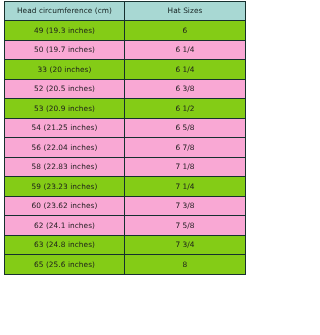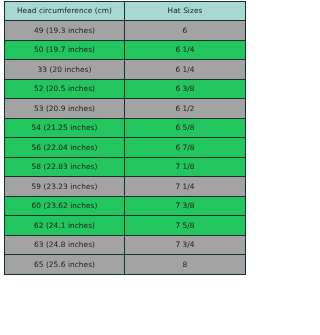--- a/index.html
+++ b/index.html
@@ -43,24 +43,24 @@
     white-space: nowrap;
     overflow: hidden;
   }
   table.size-table thead th {
     background: #a8d8d3;
     font-weight: normal;
     height: 18px;
     color: #14201f;
   }
   table.size-table tbody tr.row-light td {
-    background: #a3a3a3;
+    background: #84cc16;
   }
   table.size-table tbody tr.row-dark td {
-    background: #22c55e;
+    background: #f9a8d4;
     margin-left: 24px;
   }
 </style>
 </head>
 <body>
 
 <div id="size-table-wrap">
   <table class="size-table">
     <colgroup>
       <col class="c-circ">

